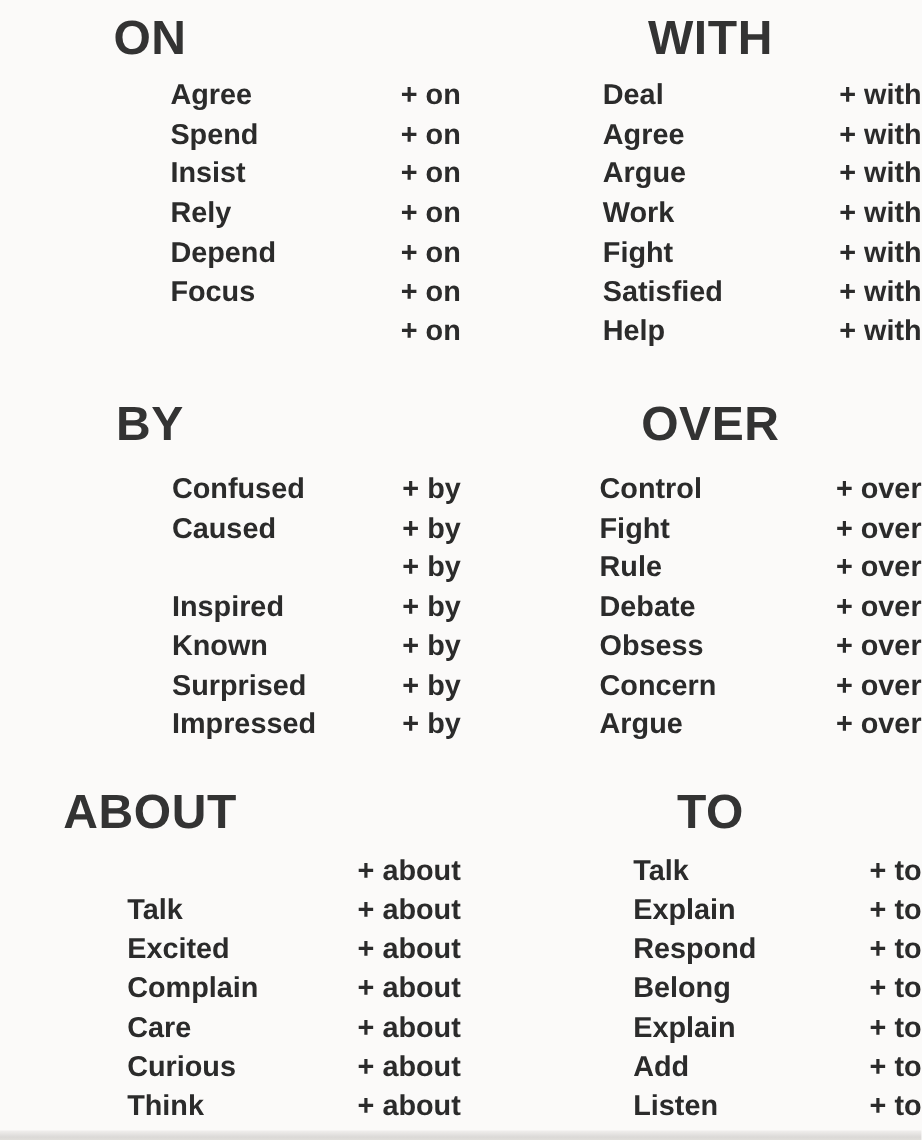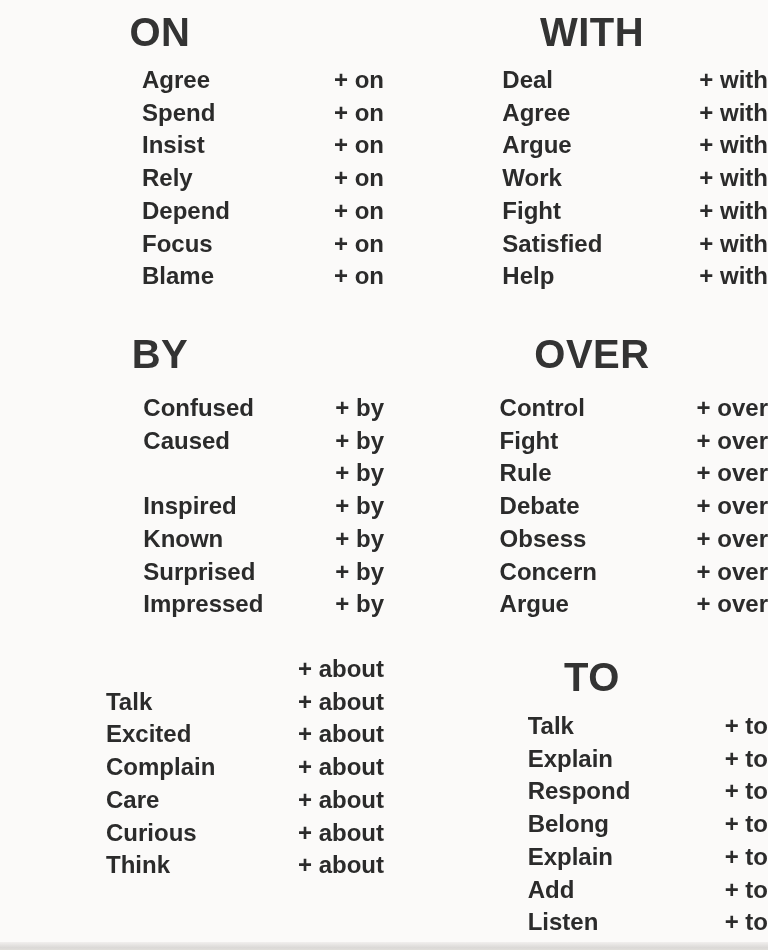--- a/index.html
+++ b/index.html
@@ -11,21 +11,21 @@
     position: relative;
     overflow: hidden;
   }
   .board {
     display: grid;
     grid-template-columns: 384px 384px;
     grid-template-rows: 320px 322px 308px;
     width: 768px;
     height: 950px;
   }
-  .cell.left  { padding-left: 35px; }
+  .cell.left  { }
   .cell.right { padding-left: 69px; }
   .title {
     font-weight: bold;
     font-size: 40px;
     line-height: 44px;
     color: #333333;
     text-align: center;
     letter-spacing: 0.5px;
   }
   .left  .title { width: 250px; }
@@ -80,21 +80,20 @@
       </div>
       <div class="row">
         <span class="word">Depend</span>
         <span class="prep">+ on</span>
       </div>
       <div class="row">
         <span class="word">Focus</span>
         <span class="prep">+ on</span>
       </div>
       <div class="row">
-        <span class="word">Blame</span>
         <span class="prep">+ on</span>
       </div>
     </div>
   </section>
 
   <section class="cell right b1">
     <h2 class="title">WITH</h2>
     <div class="rows">
       <div class="row">
         <span class="word">Deal</span>
@@ -188,20 +187,21 @@
         <span class="prep">+ over</span>
       </div>
       <div class="row">
         <span class="word">Argue</span>
         <span class="prep">+ over</span>
       </div>
     </div>
   </section>
 
   <section class="cell left b3">
+    <h2 class="title">ABOUT</h2>
     <div class="rows">
       <div class="row">
         <span class="prep">+ about</span>
       </div>
       <div class="row">
         <span class="word">Talk</span>
         <span class="prep">+ about</span>
       </div>
       <div class="row">
         <span class="word">Excited</span>

